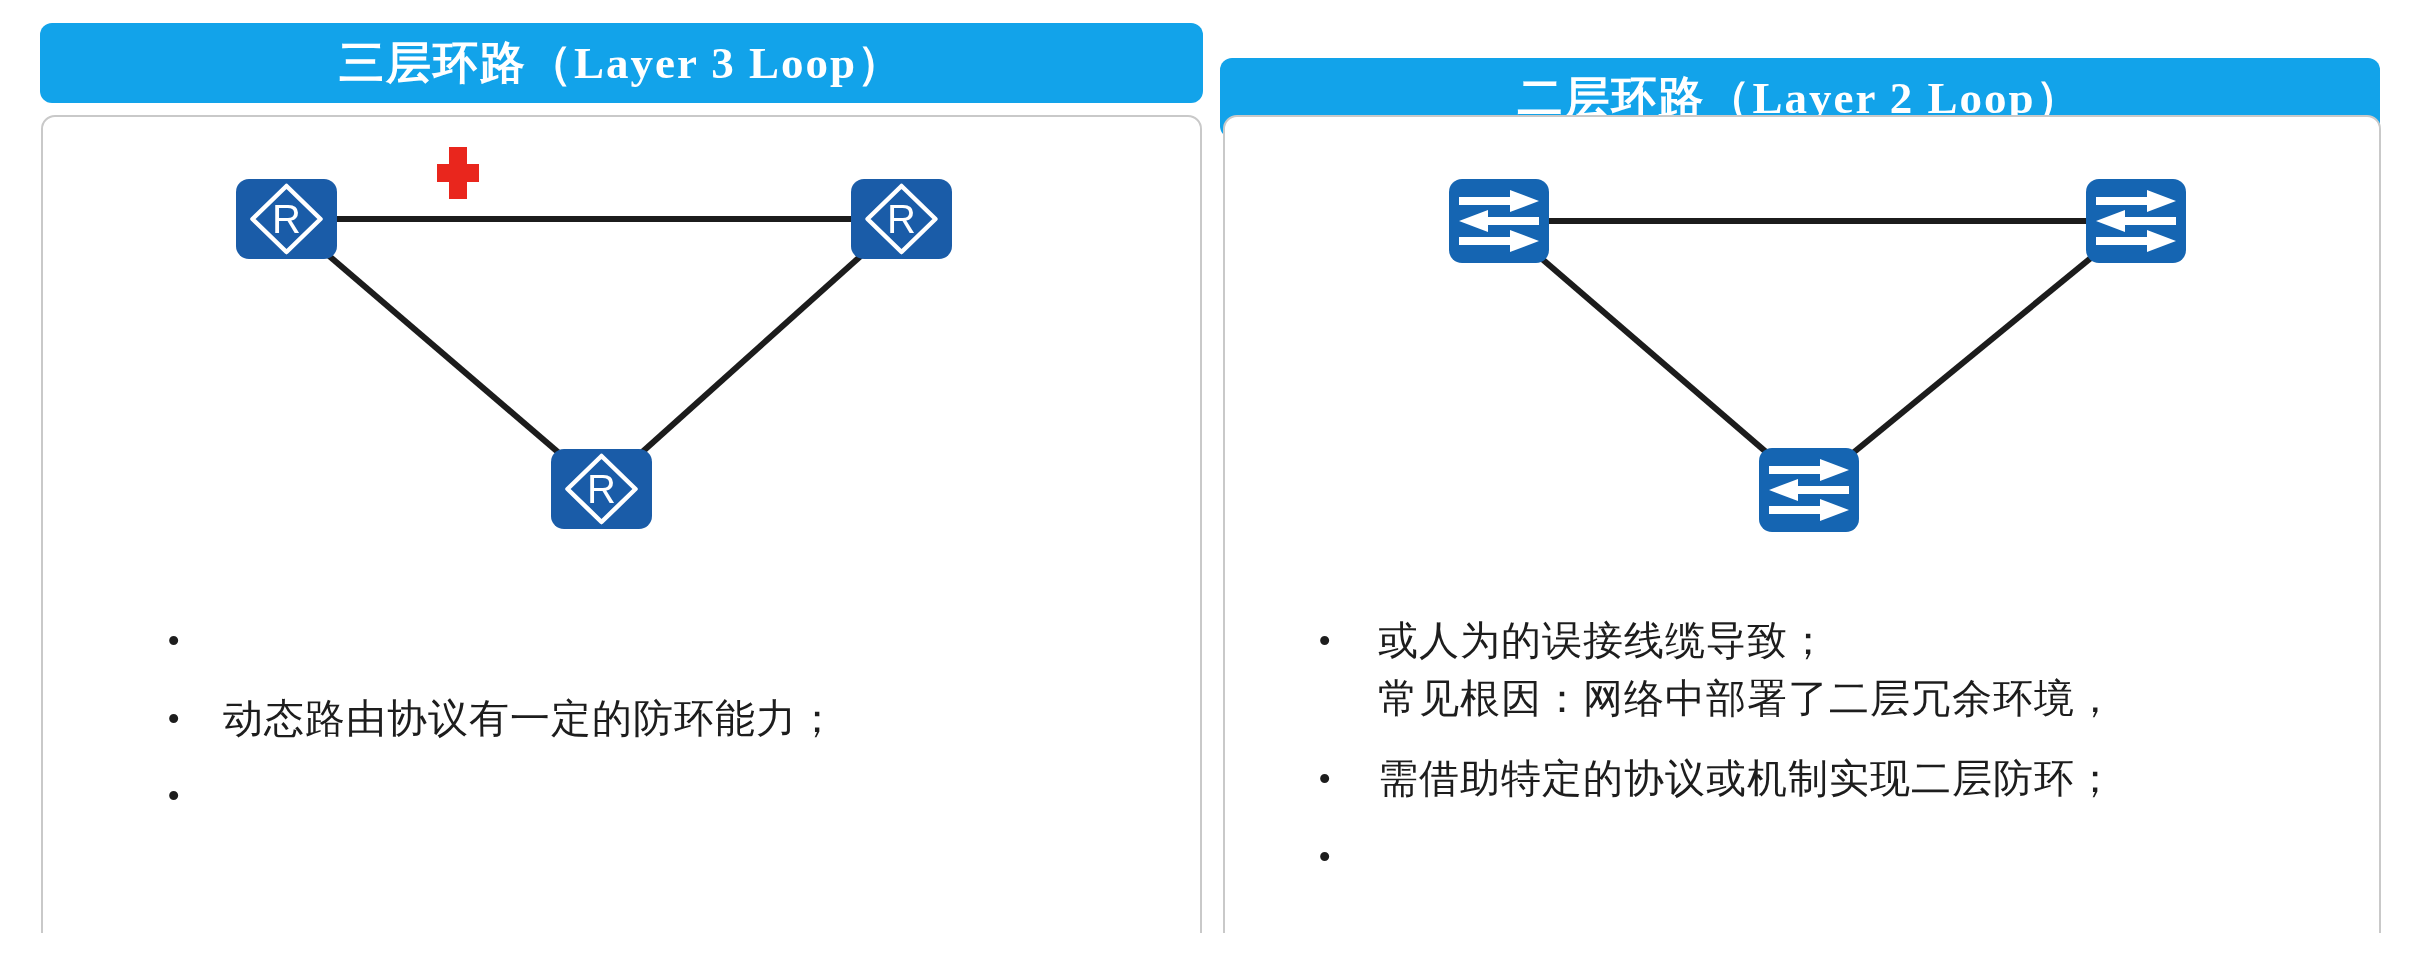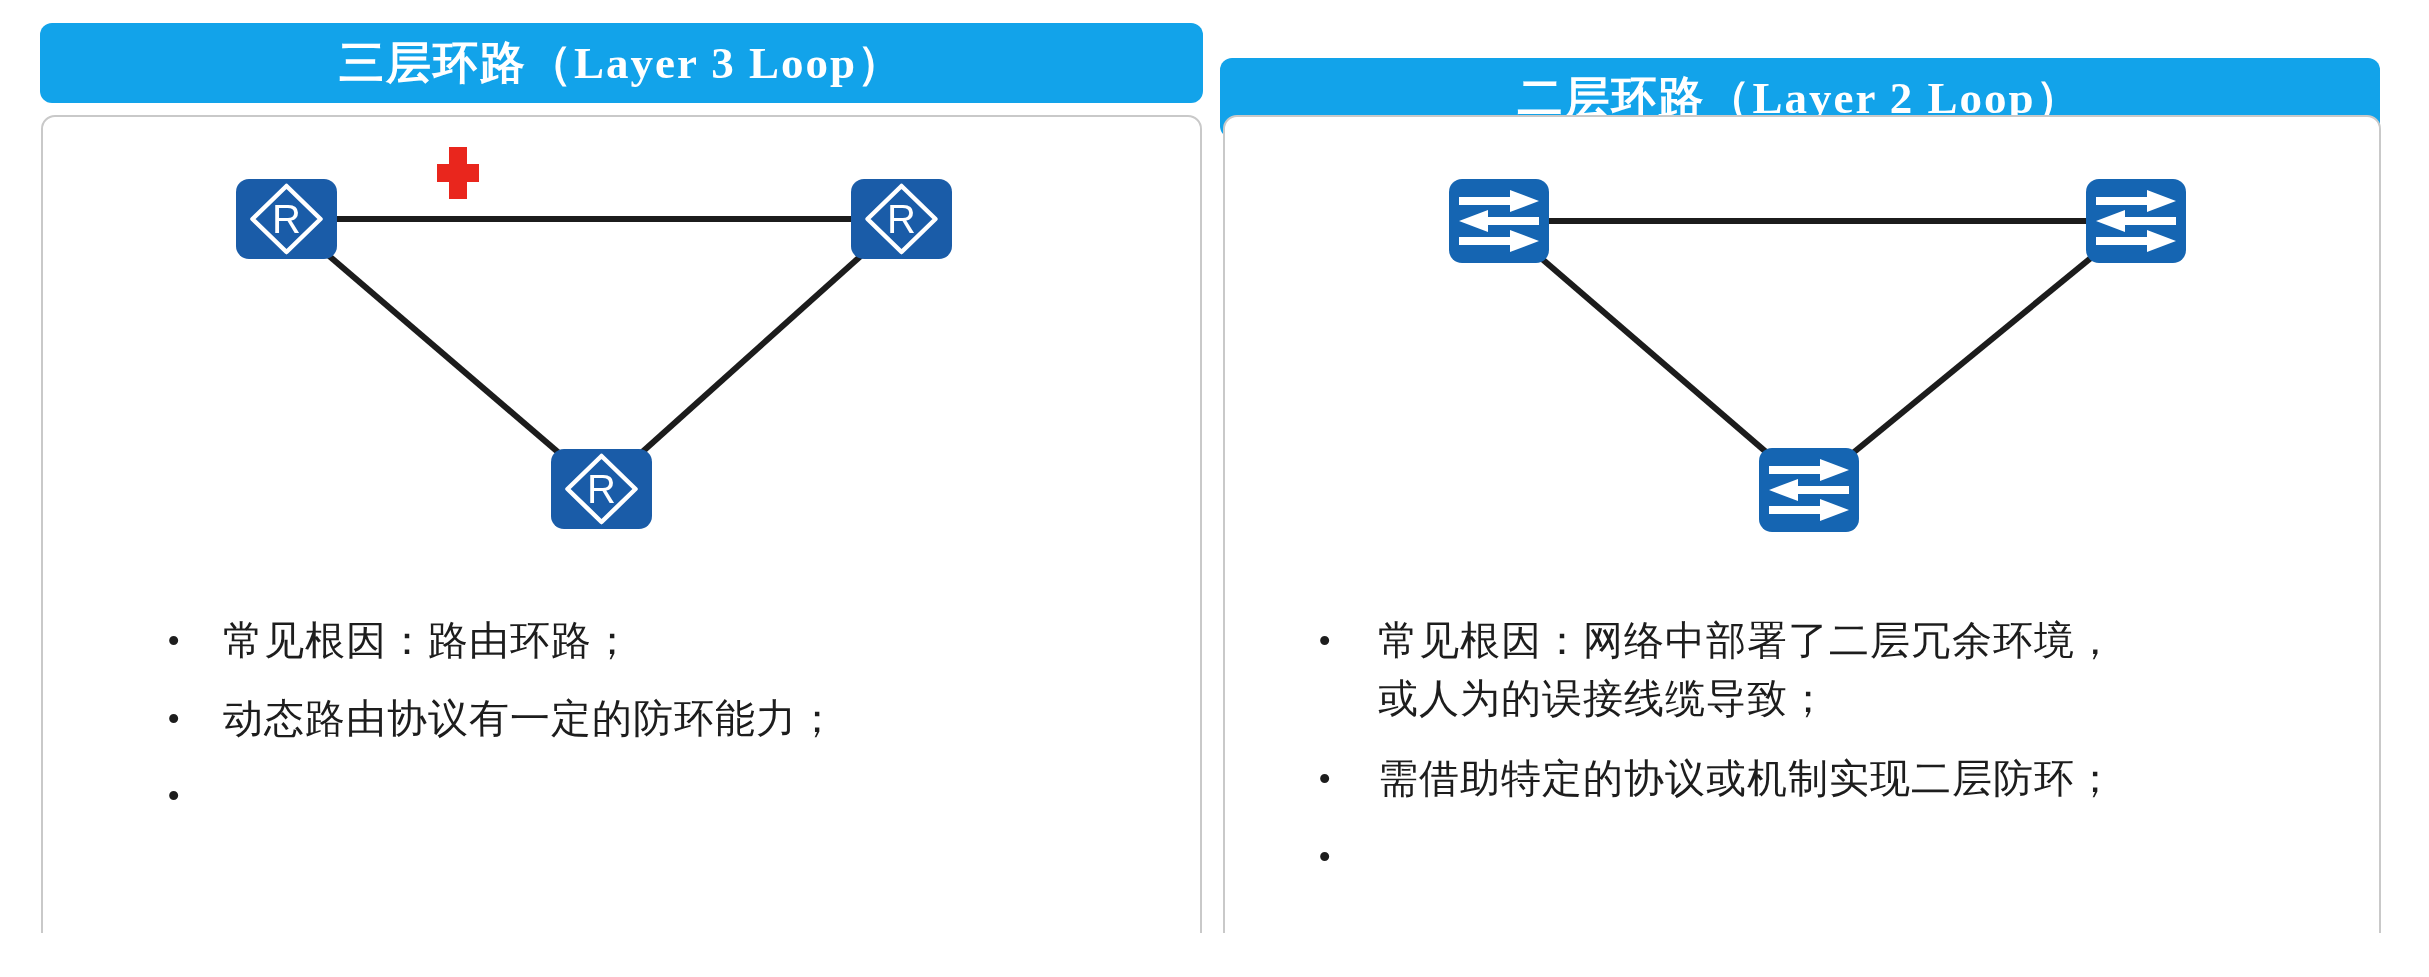--- a/index.html
+++ b/index.html
@@ -106,39 +106,36 @@
     <svg width="102" height="86" viewBox="0 0 102 86">
       <rect x="1" y="1" width="100" height="84" rx="13" style="fill:var(--switch_blue,#1565B2)"></rect>
       <polygon points="11,19 62,19 62,12 91,23 62,34 62,27 11,27" fill="#fff"></polygon>
       <polygon points="91,39 40,39 40,32 11,43 40,54 40,47 91,47" fill="#fff"></polygon>
       <polygon points="11,59 62,59 62,52 91,63 62,74 62,67 11,67" fill="#fff"></polygon>
     </svg>
   </div>
 
   <div class="bullet" style="left:167px;top:612px;width:1000px;">
     <span class="dot">•</span>
-    <div class="blines">
-      <div>常见根因：路由环路；</div>
-    </div>
   </div>
   <div class="bullet" style="left:167px;top:690px;width:1000px;">
     <span class="dot">•</span>
     <div class="blines">
       <div>动态路由协议有一定的防环能力；</div>
     </div>
   </div>
   <div class="bullet" style="left:167px;top:767px;width:1000px;">
     <span class="dot">•</span>
   </div>
 
   <div class="bullet rp" style="left:1318px;top:612px;width:1040px;">
     <span class="dot">•</span>
     <div class="blines">
+      <div>或人为的误接线缆导致；</div>
       <div>常见根因：网络中部署了二层冗余环境，</div>
-      <div>或人为的误接线缆导致；</div>
     </div>
   </div>
   <div class="bullet rp" style="left:1318px;top:750px;width:1040px;">
     <span class="dot">•</span>
     <div class="blines">
       <div>需借助特定的协议或机制实现二层防环；</div>
     </div>
   </div>
   <div class="bullet rp" style="left:1318px;top:828px;width:1040px;">
     <span class="dot">•</span>

